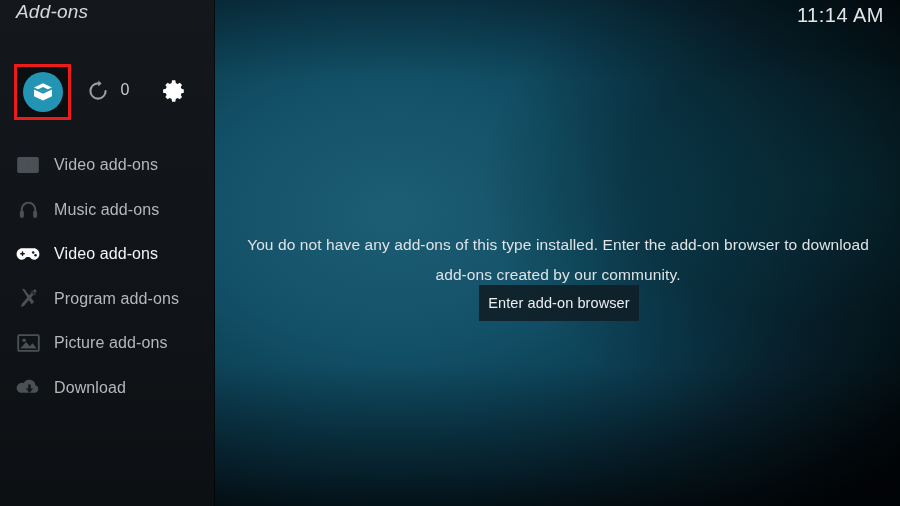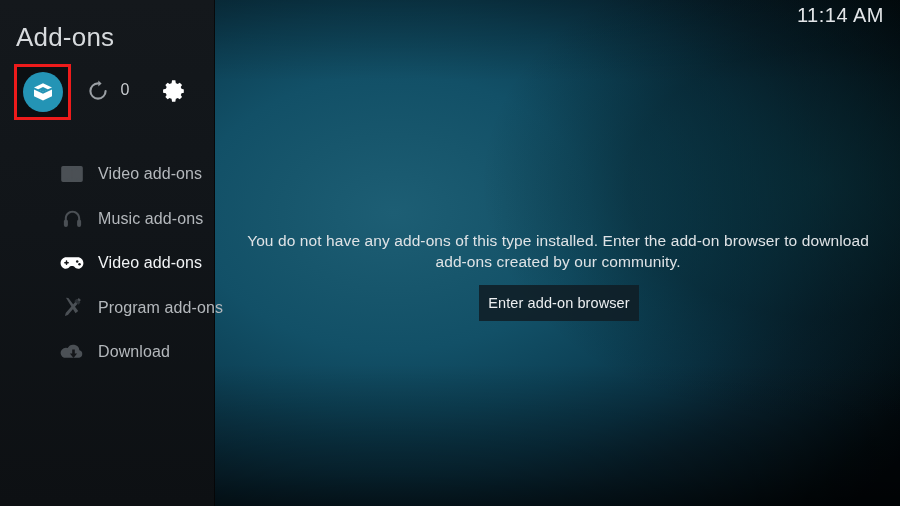--- a/index.html
+++ b/index.html
@@ -71,26 +71,27 @@
     content: "";
     position: absolute;
     right: 0; top: 0;
     width: 1px; height: 100%;
     background: rgba(0,0,0,0.6);
   }
 
   #page-title {
     position: absolute;
     left: 16px;
-    top: 22px;
-    font-size: 26px;
+    top: 1px;
+    font-size: 19px;
     font-weight: 400;
     color: #d7dadd;
     letter-spacing: 0.2px;
     white-space: nowrap;
+    font-style: italic;
   }
 
   
   #clock {
     position: absolute;
     right: 16px;
     top: 4px;
     font-size: 20px;
     font-weight: 300;
     color: #e3e6e9;
@@ -149,23 +150,22 @@
     left: 160px;
     top: 14px;
     width: 30px;
     height: 30px;
   }
 
   
   #menu {
     position: absolute;
     left: 0;
-    top: 152px;
+    top: 143px;
     width: 209px;
-    padding-left: 44px;
   }
   .menu-item {
     position: relative;
     height: 44.5px;
     display: flex;
     align-items: center;
     padding-left: 14px;
     box-sizing: border-box;
   }
   .menu-icon {
@@ -200,21 +200,21 @@
     align-items: center;
     justify-content: flex-start;
   }
   #empty-message {
     position: absolute;
     left: 28px;
     top: 230px;
     width: 630px;
     text-align: center;
     font-size: 15.5px;
-    line-height: 21px;
+    line-height: 30px;
     color: #dfe3e6;
     letter-spacing: 0.1px;
   }
   #btn-enter-browser {
     position: absolute;
     left: 264px;
     top: 285px;
     width: 160px;
     height: 36px;
     background: rgba(16,30,38,0.88);
@@ -323,20 +323,30 @@
             <g class="ic">
               <path d="M4.6 2.6 L7.0 2.6 L18.6 14.2 L16.2 16.6 Z" transform="rotate(8 12 12)"></path>
               <path d="M19.4 2.6 L21.4 4.6 L7.4 18.6 L4.4 19.6 L5.4 16.6 Z" transform="rotate(-4 12 12)"></path>
               <path d="M17.0 3.2 L20.8 7.0 L18.6 9.2 L14.8 5.4 Z" transform="rotate(-4 12 12)" fill="#2c3136"></path>
             </g>
           </svg>
         </span>
         <span class="menu-label">Program add-ons</span>
       </div>
 
+      <div class="menu-item">
+        <span class="menu-icon">
+          <svg width="23" height="20" viewBox="0 0 24 21">
+            <rect x="1.2" y="2.2" width="21.6" height="16.6" rx="1" fill="none" stroke="#4b5055" stroke-width="2"></rect>
+            <circle class="ic" cx="7.4" cy="7.6" r="1.9"></circle>
+            <path class="ic" d="M3.4 16.4 L9.4 9.4 L13.4 14.0 L16.2 10.8 L20.6 16.4 Z"></path>
+          </svg>
+        </span>
+        <span class="menu-label">Picture add-ons</span>
+      </div>
 
 
       <div class="menu-item">
         <span class="menu-icon">
           <svg width="25" height="21" viewBox="0 0 25 21">
             <path class="ic" d="M19.4 8.2a6.2 6.2 0 0 0-11.7-2.1A5 5 0 0 0 4 15.8h15.1a3.9 3.9 0 0 0 .3-7.6z"></path>
             <path d="M12.2 7.6h2.6v4.0h2.3l-3.6 4.4-3.6-4.4h2.3z" fill="#141619"></path>
           </svg>
         </span>
         <span class="menu-label">Download</span>

